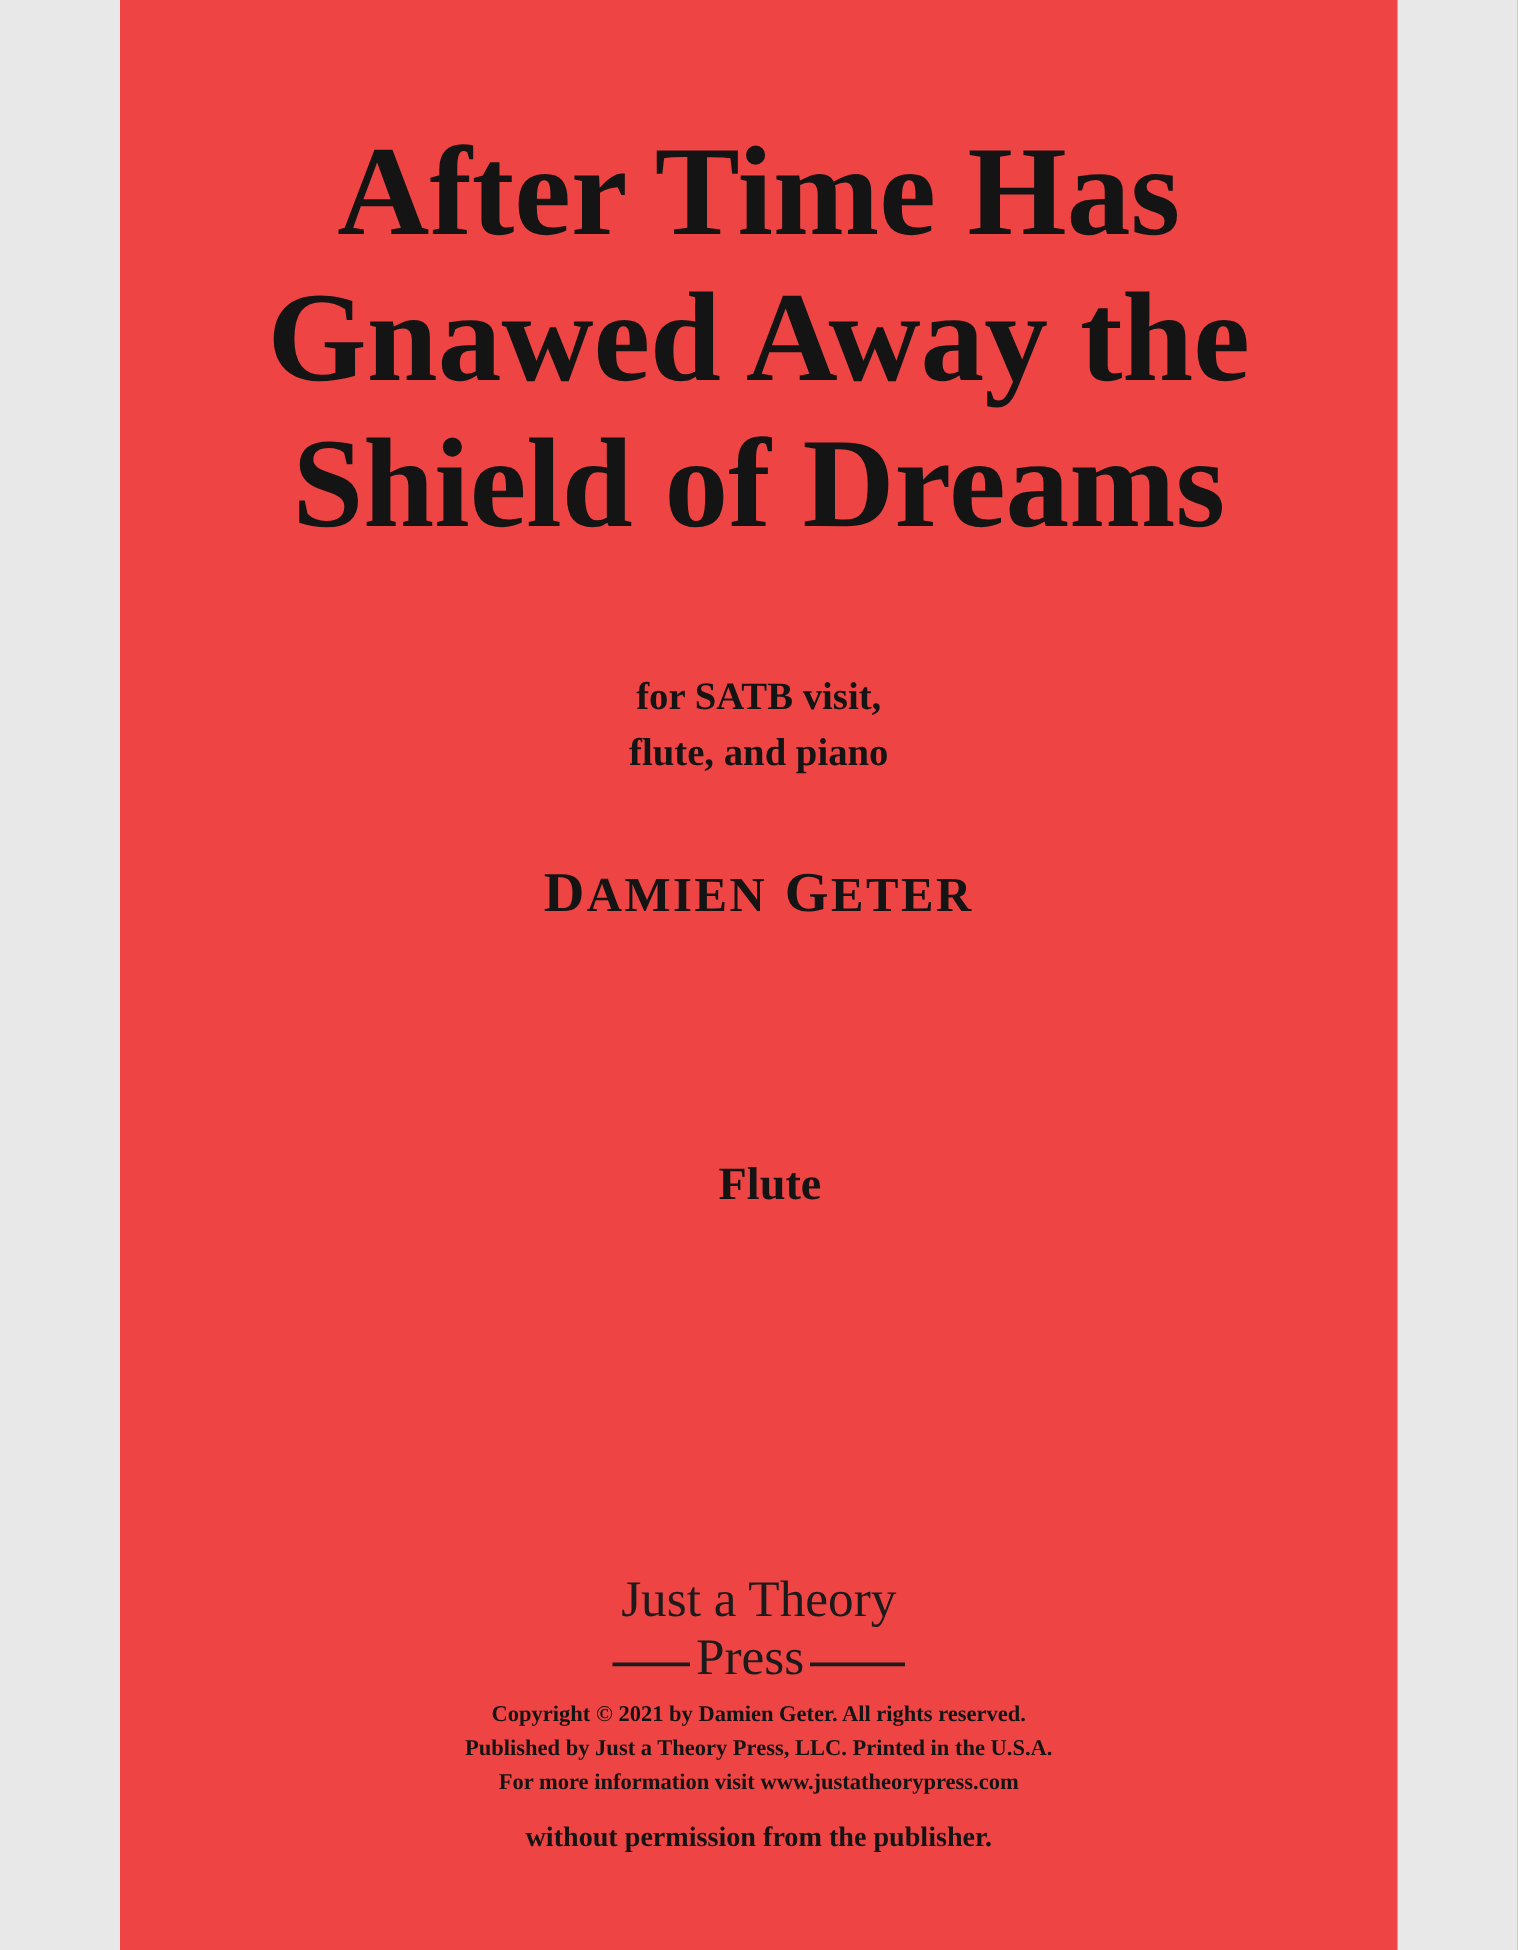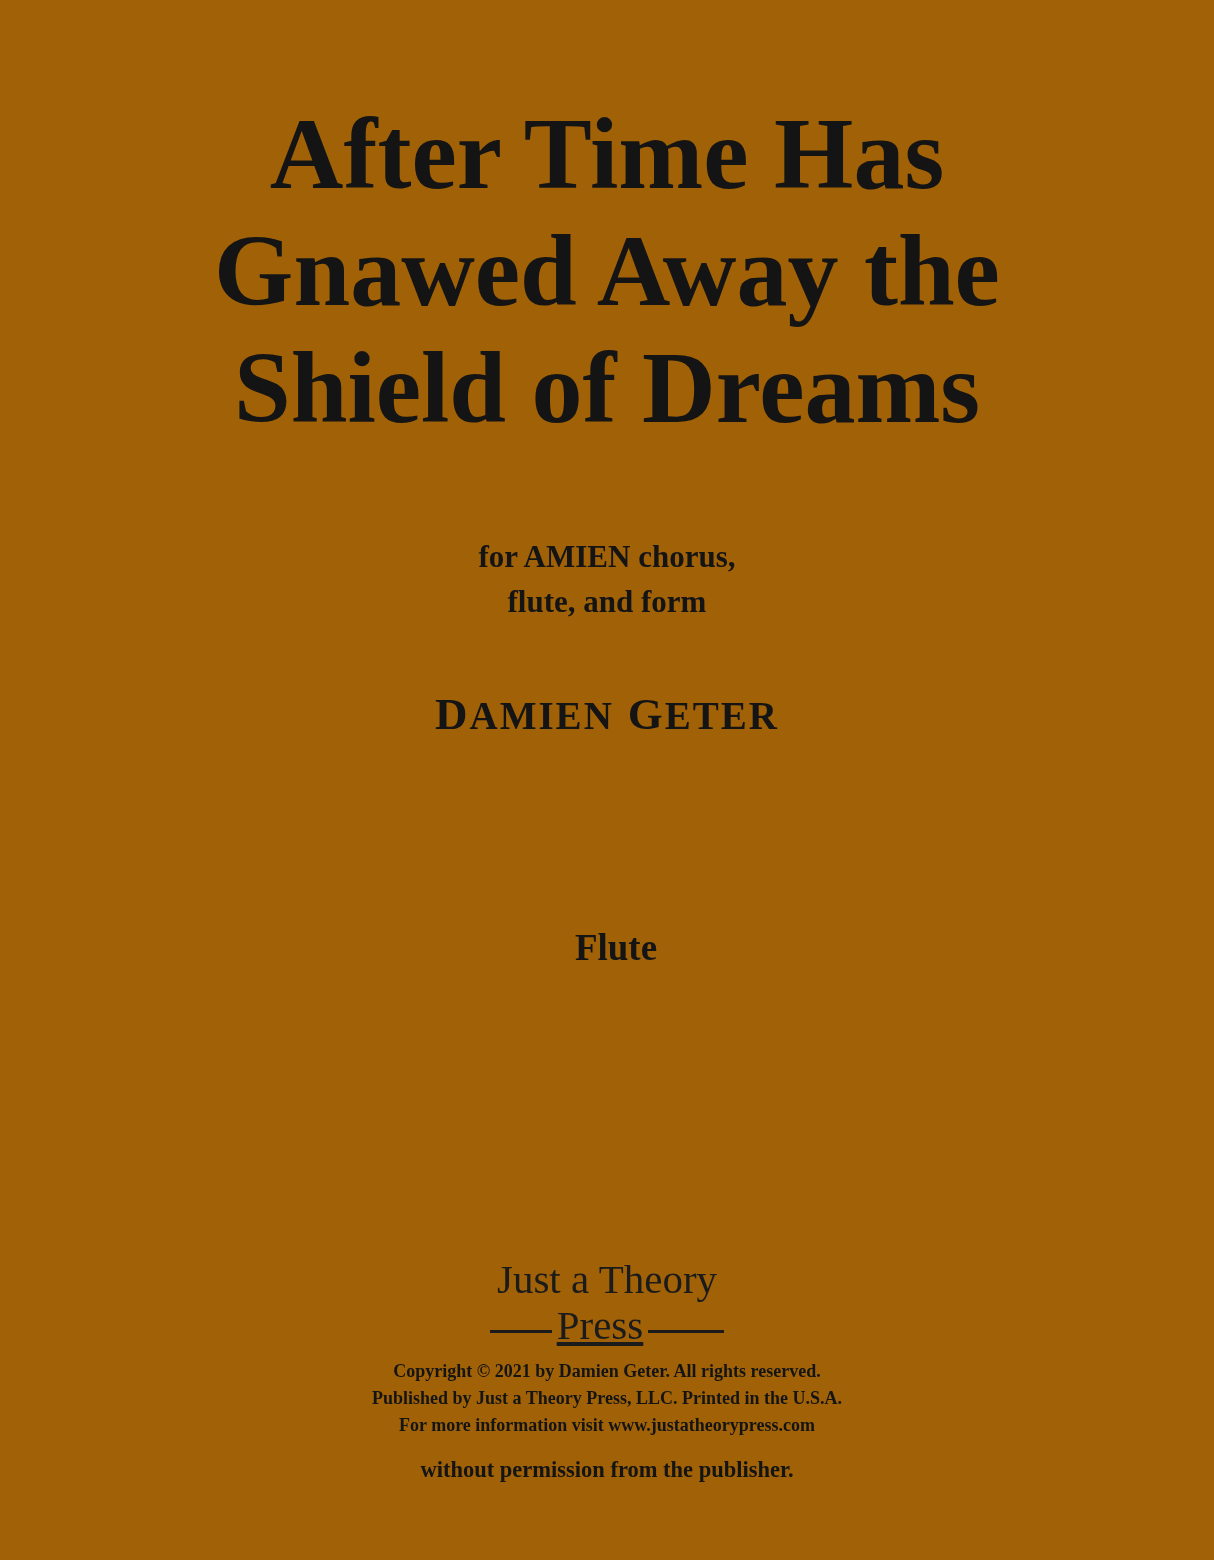--- a/index.html
+++ b/index.html
@@ -2,24 +2,24 @@
 <html><head>
 <meta charset="utf-8">
 <style>
   html, body {
     margin: 0;
     padding: 0;
     background: #e8e8e8;
   }
   .page {
     position: relative;
-    width: 1214px;
+    width: 1022px;
     height: 1560px;
     margin: 0 auto;
-    background: #a16207;
+    background: #ef4444;
     color: #141414;
     font-family: "Liberation Serif", "DejaVu Serif", serif;
     overflow: hidden;
   }
   .centered-block {
     position: absolute;
     left: 0;
     right: 0;
     text-align: center;
   }
@@ -59,21 +59,20 @@
   }
   .publisher-logo {
     top: 1256px;
     font-size: 41px;
     line-height: 47px;
     font-weight: normal;
     color: #1b1b1b;
   }
   .publisher-logo .logo-line2 {
     line-height: 44px;
-    text-decoration: underline;
   }
   .logo-rule {
     display: inline-block;
     height: 3px;
     background: #1b1b1b;
     vertical-align: middle;
     position: relative;
     top: 2px;
   }
   .logo-rule.left  { width: 62px; margin-right: 5px; }
@@ -96,22 +95,22 @@
 
 <div class="page">
 
   <div class="centered-block work-title">
     <div>After Time Has</div>
     <div>Gnawed Away the</div>
     <div>Shield of Dreams</div>
   </div>
 
   <div class="centered-block subtitle">
-    <div>for AMIEN chorus,</div>
-    <div>flute, and form</div>
+    <div>for SATB visit,</div>
+    <div>flute, and piano</div>
   </div>
 
   <div class="centered-block composer">
     <span>D</span><span class="small-caps">AMIEN</span><span class="name-gap"></span><span>G</span><span class="small-caps">ETER</span>
   </div>
 
   <div class="centered-block part-label">Flute</div>
 
   <div class="centered-block publisher-logo">
     <div class="logo-line1">Just a Theory</div>

